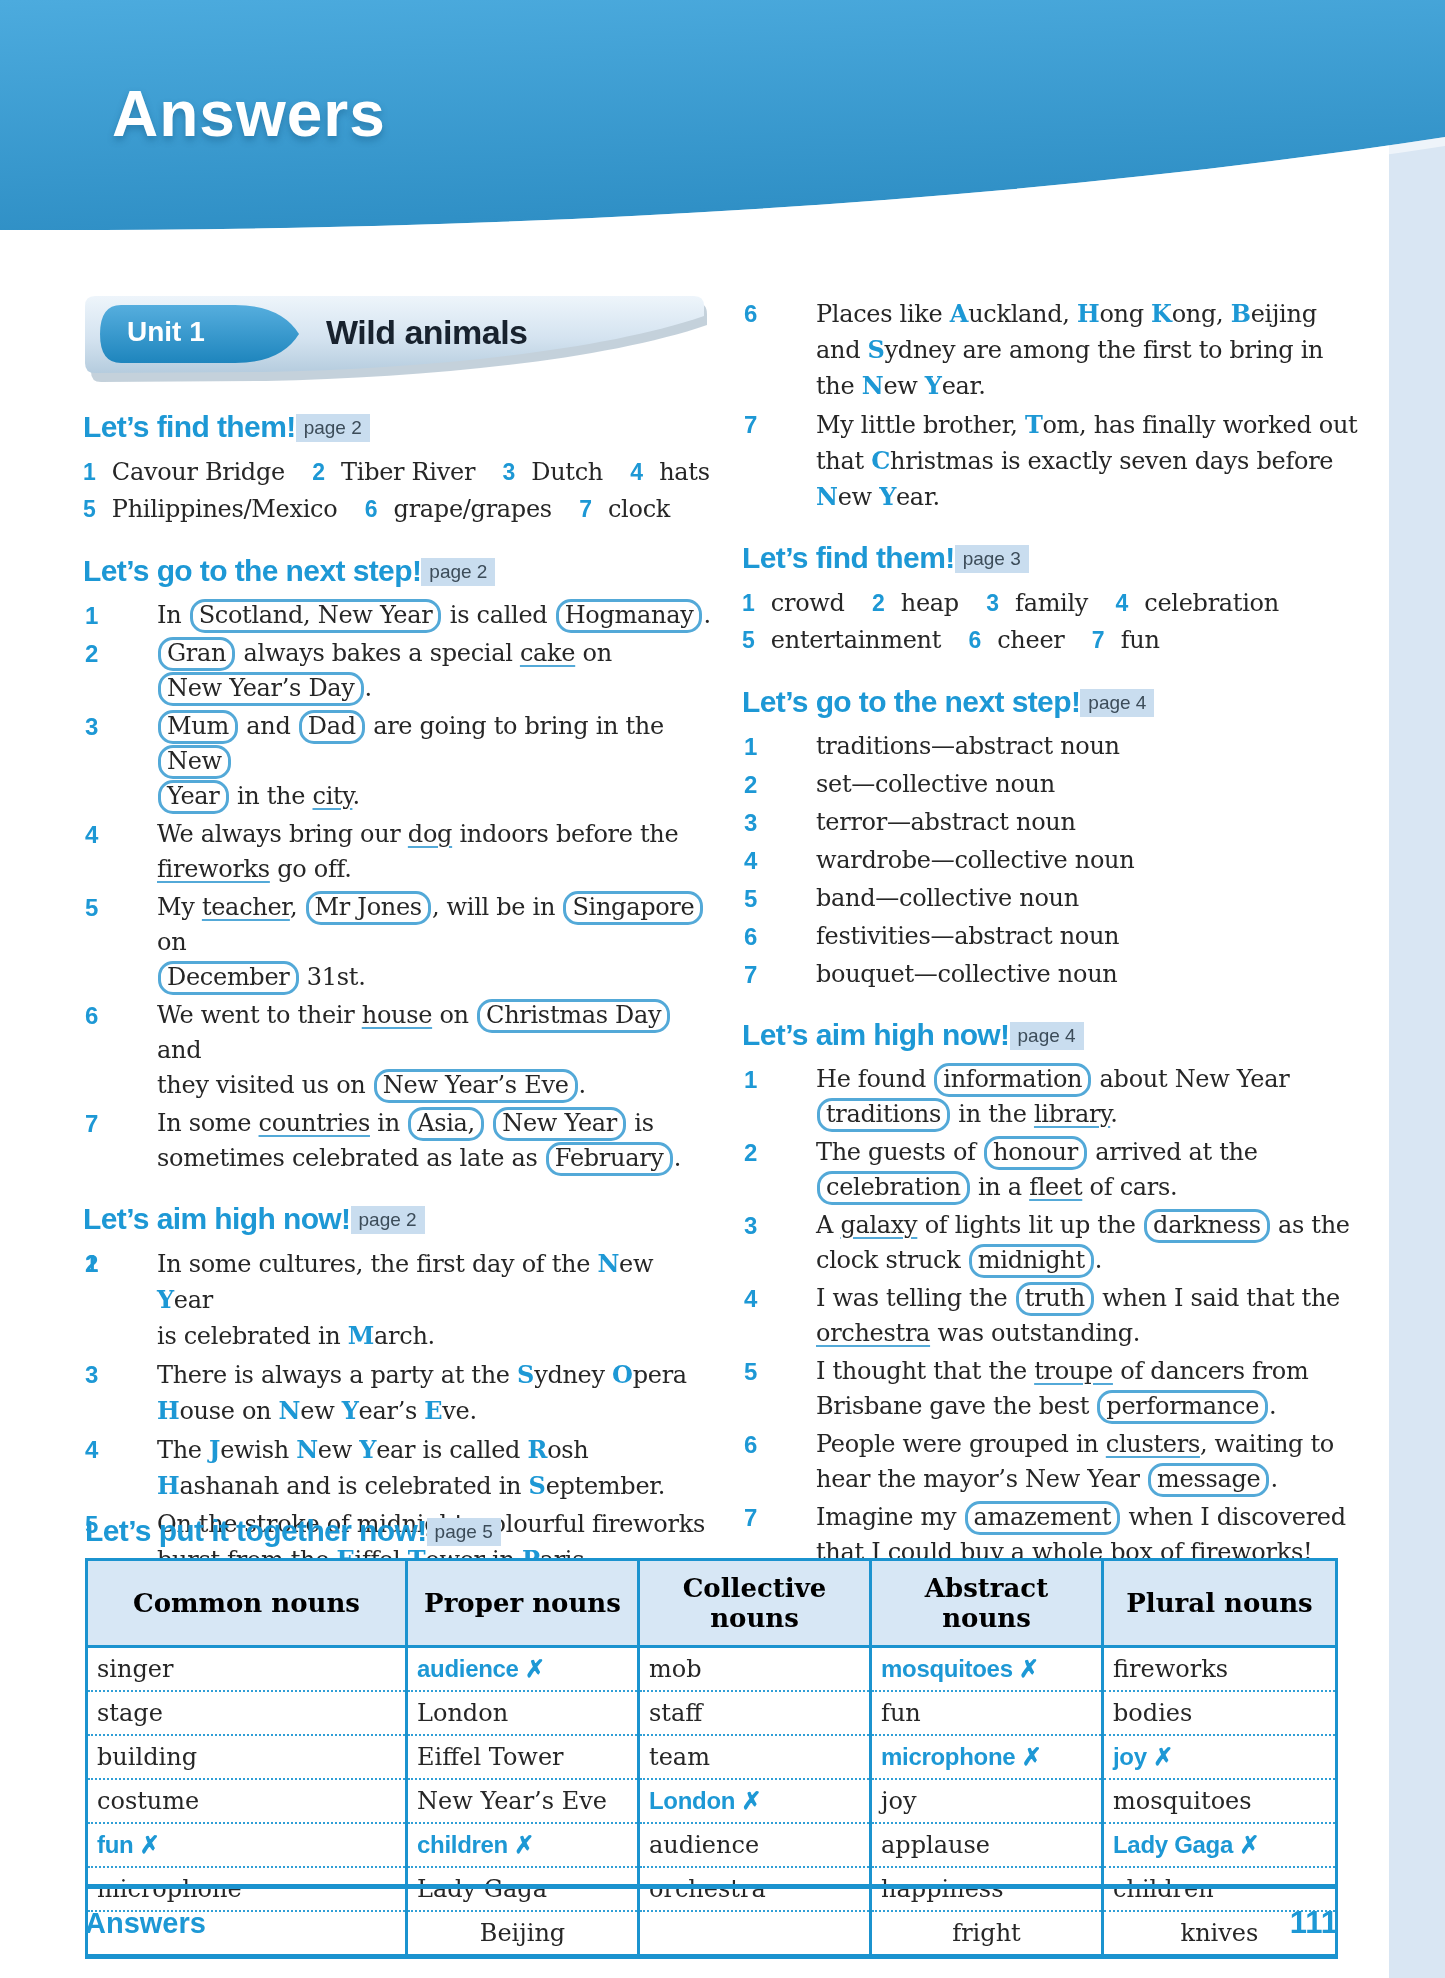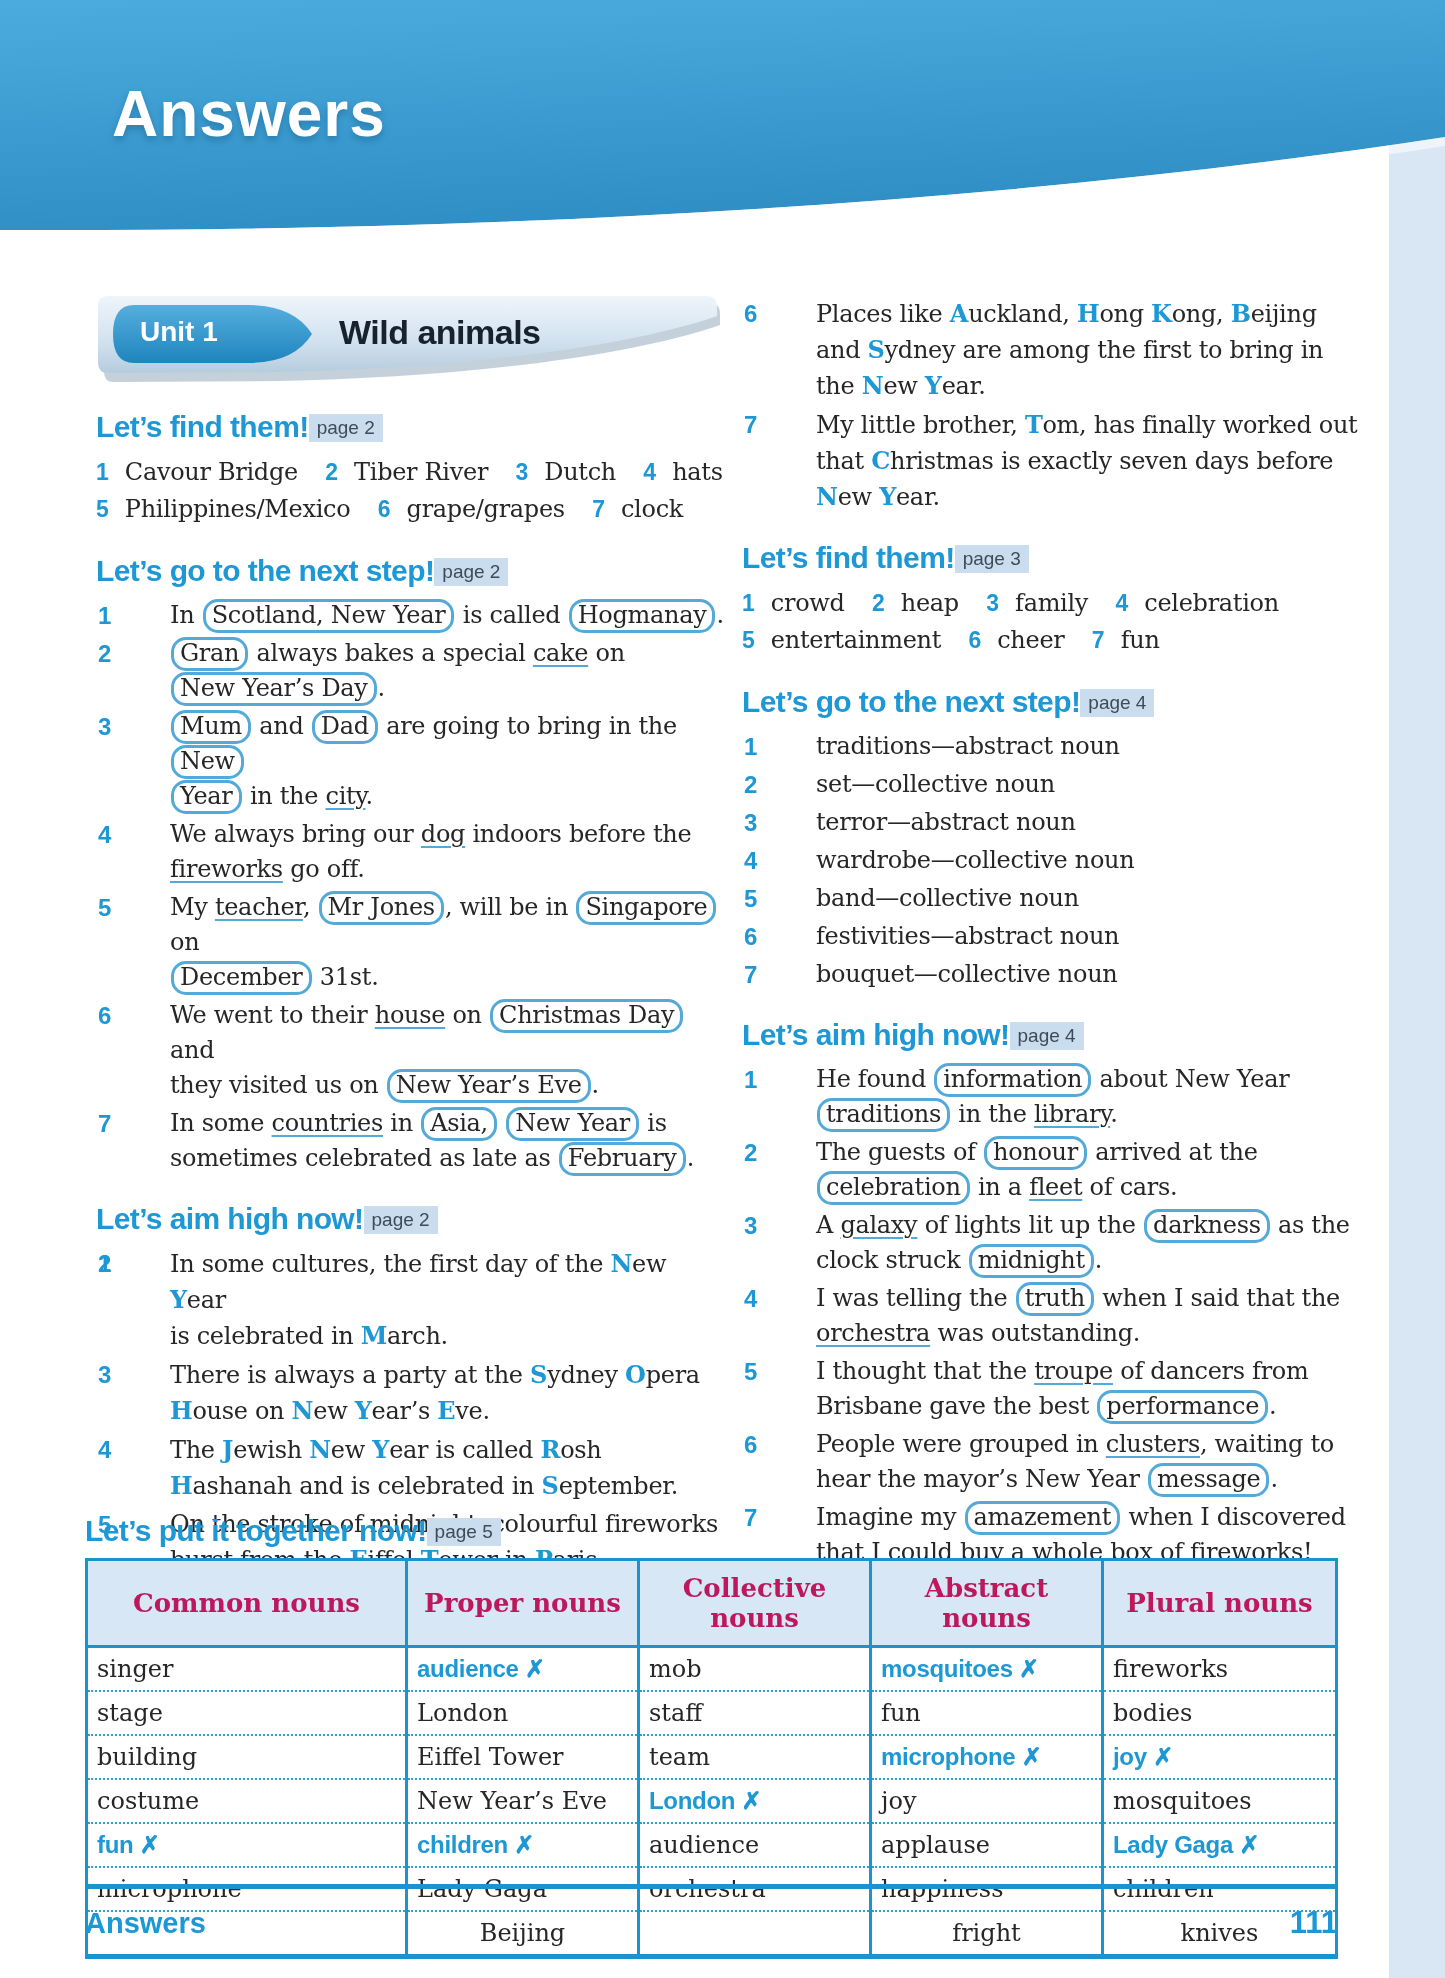--- a/index.html
+++ b/index.html
@@ -6,21 +6,21 @@
   .page{position:relative;width:1445px;height:1978px;background:#ffffff;overflow:hidden;
         font-family:"DejaVu Serif",serif;}
   
   .right-strip{position:absolute;top:137px;right:0;width:56px;bottom:0;background:var(--strip,#d9e6f3);z-index:0;}
   .top-svg{position:absolute;top:0;left:0;z-index:1;}
   .page-title{position:absolute;left:112px;top:82px;z-index:2;color:#ffffff;
               font:bold 64px/64px "Liberation Sans",sans-serif;letter-spacing:1px;
               text-shadow:0 4px 7px rgba(10,70,110,.35);}
   
   .col{position:absolute;z-index:2;}
-  .col-left{left:96px;top:294px;width:628px;}
+  .col-left{left:83px;top:294px;width:628px;}
   .col-right{left:742px;top:296px;width:632px;}
   
   .unit-banner{position:relative;width:625px;height:90px;margin-bottom:14px;}
   .unit-pod-label{position:absolute;left:44px;top:22px;color:#fff;
                   font:bold 28px/32px "Liberation Sans",sans-serif;}
   .unit-title{position:absolute;left:243px;top:20px;color:#18222e;
               font:bold 34px/36px "Liberation Sans",sans-serif;letter-spacing:-0.5px;}
   
   .sec-head{display:flex;align-items:flex-start;gap:0;margin:26px 0 10px 0;}
   .sec-title{font:bold 30px/34px "Liberation Sans",sans-serif;color:var(--accent,#1d98d5);letter-spacing:-0.6px;}
@@ -35,21 +35,21 @@
   .circled{display:inline-block;border:3px solid var(--outline,#53a9d8);border-radius:15px;
            padding:0 6px 1px;line-height:27px;margin:0 1px;}
   .underlined{text-decoration:underline;text-decoration-color:var(--outline,#53a9d8);
               text-decoration-thickness:2px;text-underline-offset:4px;}
   .cap{color:var(--accent,#1d98d5);font-weight:bold;}
   
   .bottom{position:absolute;left:85px;top:1488px;width:1273px;z-index:2;}
   .answers-table{border-collapse:collapse;table-layout:fixed;width:1250px;margin-top:6px;
                  border:3px solid var(--table-border,#1b93cf);border-bottom-width:5px;}
   .answers-table th{background:var(--table-head-bg,#d7e7f5);border:3px solid var(--table-border,#1b93cf);
-                    font:bold 26px/30px "DejaVu Serif",serif;color:#be185d;padding:12px 4px;}
+                    font:bold 26px/30px "DejaVu Serif",serif;color:#000000;padding:12px 4px;}
   .answers-table td{border-left:3px solid var(--table-border,#1b93cf);border-right:3px solid var(--table-border,#1b93cf);
                     border-bottom:2px dotted #2f9fd6;font-size:24px;line-height:30px;color:#262626;
                     padding:5px 9px 6px;height:31px;overflow:hidden;}
   .answers-table tbody tr:last-child td{border-bottom:none;text-align:center;}
   .wrong{font:bold 24px "Liberation Sans",sans-serif;color:var(--accent,#1d98d5);letter-spacing:-0.3px;}
   
   .footer{position:absolute;left:85px;top:1884px;width:1253px;z-index:2;
           border-top:5px solid var(--table-border,#1b93cf);padding-top:16px;
           display:flex;justify-content:space-between;align-items:baseline;}
   .footer-label{font:bold 29px "Liberation Sans",sans-serif;color:var(--accent,#1d98d5);}

